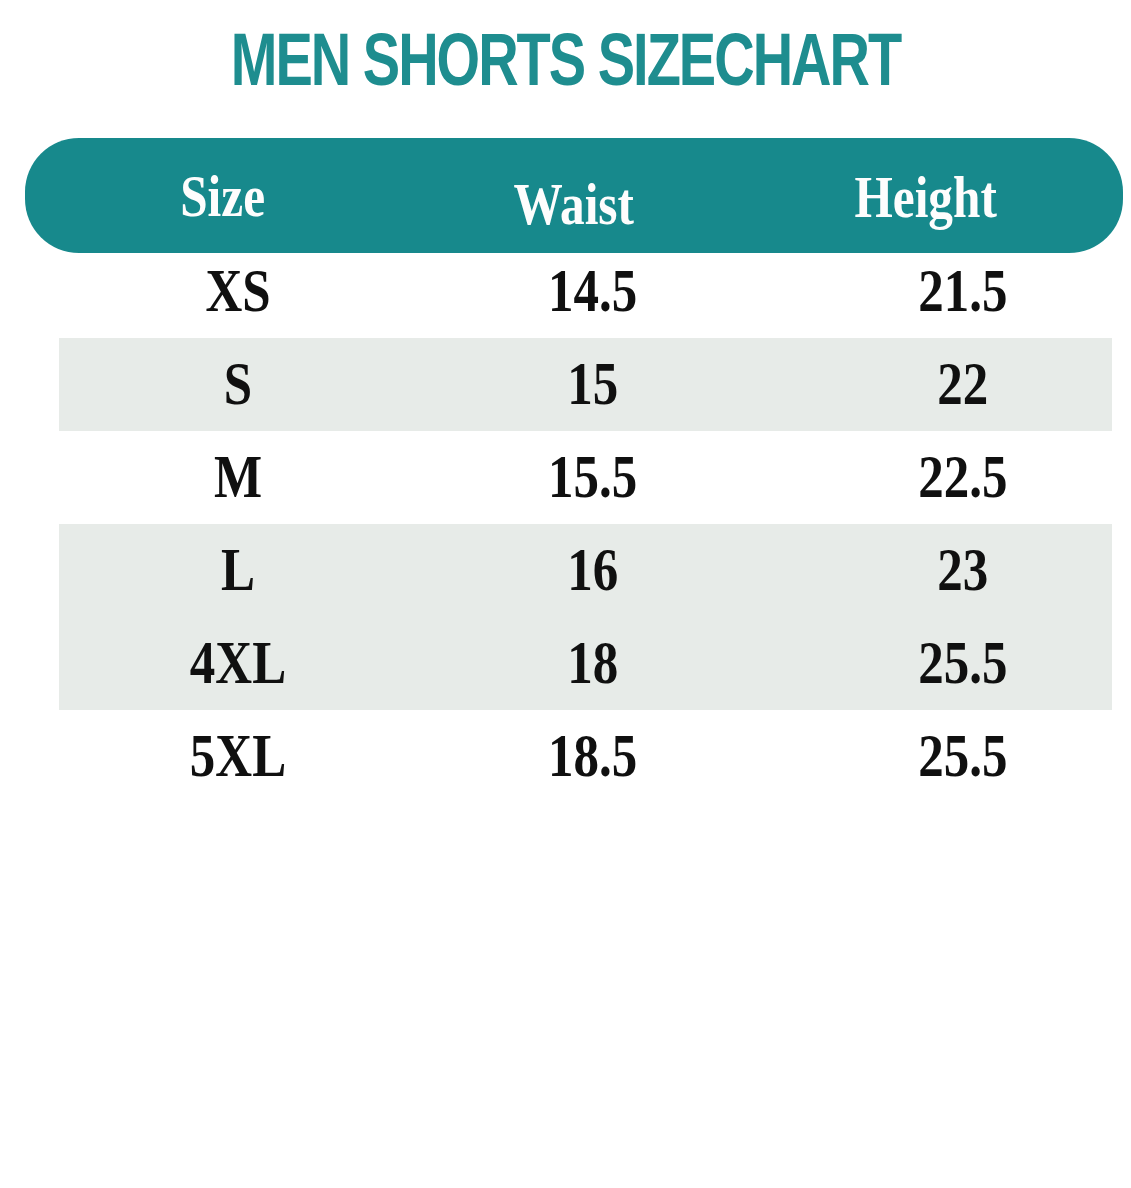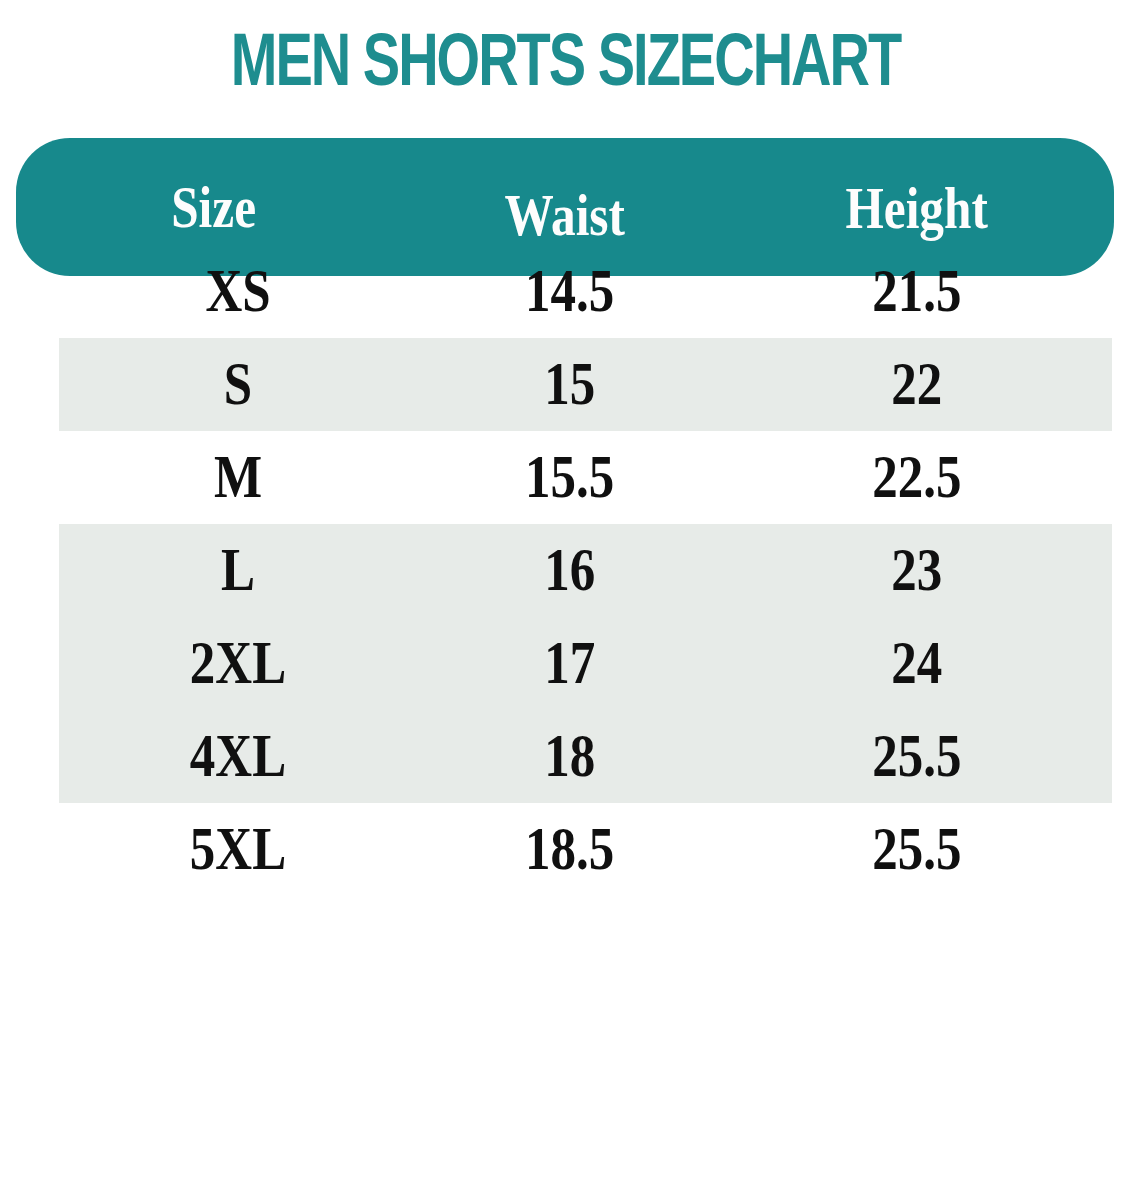--- a/index.html
+++ b/index.html
@@ -30,23 +30,23 @@
     font-size: 56px;
     letter-spacing: -2px;
     color: var(--title-color, #1e8d8f);
     transform: scaleY(1.32);
     transform-origin: top center;
     white-space: nowrap;
   }
   .header-pill {
     position: absolute;
     top: 138px;
-    left: 16px;
+    left: 25px;
     width: 1098px;
-    height: 138px;
+    height: 115px;
     border-radius: 54px;
     background: var(--header-bg, #17898c);
     display: grid;
     grid-template-columns: 36% 28% 36%;
     align-items: center;
   }
   .hcell {
     text-align: center;
     color: var(--header-text, #fdfdfd);
     font-size: 56px;
@@ -59,20 +59,21 @@
     position: absolute;
     top: 245px;
     left: 59px;
     width: 1053px;
   }
   .row {
     height: 93px;
     display: grid;
     grid-template-columns: 34% 29% 37%;
     align-items: center;
+    gap: 23px;
   }
   .row.alt {
     background: var(--row-alt-bg, #e7ebe8);
   }
   .cell {
     text-align: center;
     color: var(--cell-text, #101010);
     font-size: 60px;
     font-weight: bold;
     transform: scale(0.85, 1.02);
@@ -110,25 +111,20 @@
     <div class="cell cell-height">22.5</div>
   </div>
 
   <div class="row alt">
     <div class="cell cell-size">L</div>
     <div class="cell cell-waist">16</div>
     <div class="cell cell-height">23</div>
   </div>
 
 
-  <div class="row alt">
-    <div class="cell cell-size">2XL</div>
-    <div class="cell cell-waist">17</div>
-    <div class="cell cell-height">24</div>
-  </div>
 
 
   <div class="row alt">
     <div class="cell cell-size">4XL</div>
     <div class="cell cell-waist">18</div>
     <div class="cell cell-height">25.5</div>
   </div>
 
   <div class="row">
     <div class="cell cell-size">5XL</div>

